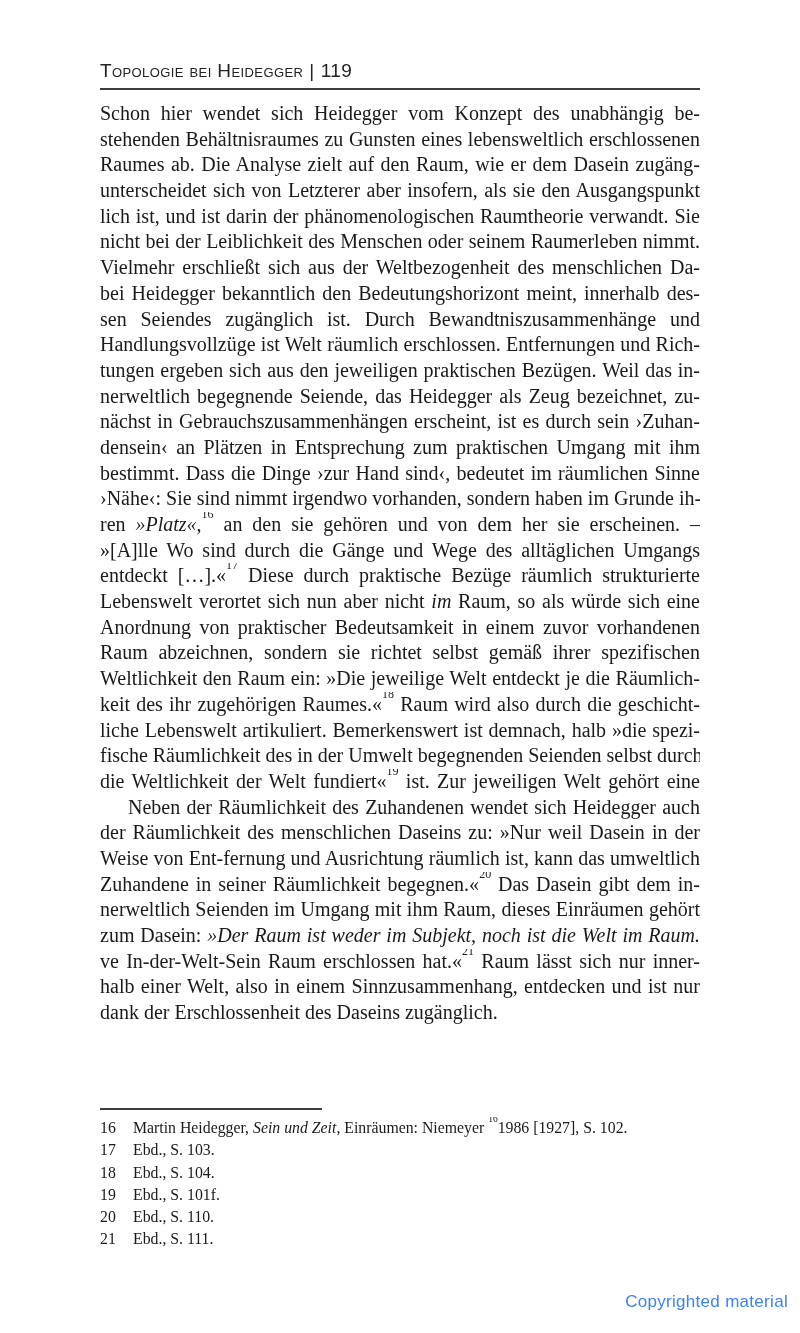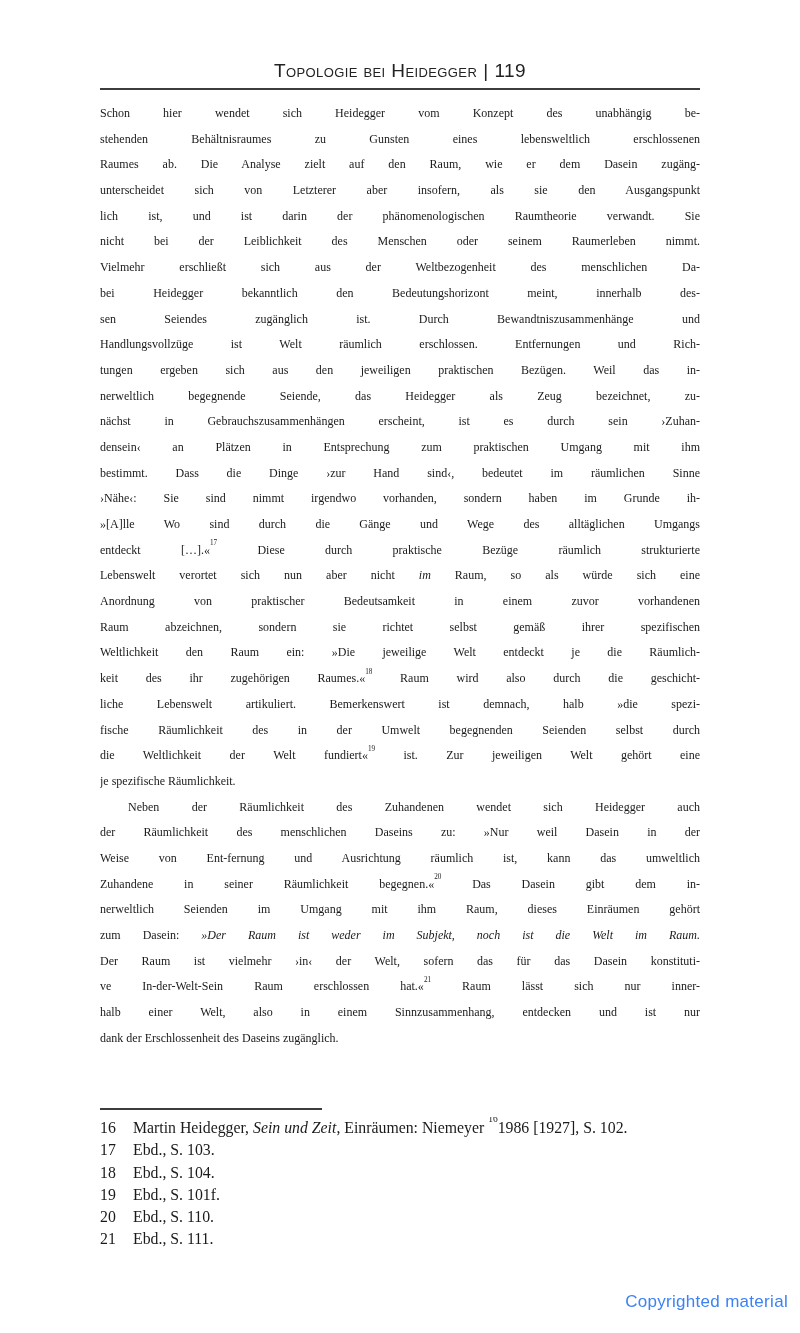--- a/index.html
+++ b/index.html
@@ -12,21 +12,21 @@
     overflow: hidden;
     font-family: "Liberation Serif", serif;
     color: #1a1a1a;
   }
   
   .running-header {
     position: absolute;
     left: 100px;
     top: 60px;
     width: 600px;
-    text-align: center;
+    text-align: left;
     font-family: "Liberation Sans", sans-serif;
     font-size: 19px;
     color: #222222;
     letter-spacing: 0.4px;
     white-space: nowrap;
   }
   .running-header .chapter { font-variant: small-caps; }
   .running-header .sep { margin: 0 6px; color: #222222; }
   .header-rule {
     position: absolute;
@@ -35,21 +35,21 @@
     width: 600px;
     height: 2px;
     background: #3c3c3c;
   }
   
   .body-text {
     position: absolute;
     left: 100px;
     top: 101px;
     width: 600px;
-    font-size: 12px;
+    font-size: 20px;
     color: #1a1a1a;
   }
   .line {
     height: 25.7px;
     line-height: 25.7px;
     text-align: justify;
     text-align-last: justify;
     overflow: hidden;
     white-space: nowrap;
   }
@@ -122,40 +122,39 @@
         <div class="line"><span>Vielmehr erschließt sich aus der Weltbezogenheit des menschlichen Da-</span></div>
         <div class="line"><span>bei Heidegger bekanntlich den Bedeutungshorizont meint, innerhalb des-</span></div>
         <div class="line"><span>sen Seiendes zugänglich ist. Durch Bewandtniszusammenhänge und</span></div>
         <div class="line"><span>Handlungsvollzüge ist Welt räumlich erschlossen. Entfernungen und Rich-</span></div>
         <div class="line"><span>tungen ergeben sich aus den jeweiligen praktischen Bezügen. Weil das in-</span></div>
         <div class="line"><span>nerweltlich begegnende Seiende, das Heidegger als Zeug bezeichnet, zu-</span></div>
         <div class="line"><span>nächst in Gebrauchszusammenhängen erscheint, ist es durch sein ›Zuhan-</span></div>
         <div class="line"><span>densein‹ an Plätzen in Entsprechung zum praktischen Umgang mit ihm</span></div>
         <div class="line"><span>bestimmt. Dass die Dinge ›zur Hand sind‹, bedeutet im räumlichen Sinne</span></div>
         <div class="line"><span>›Nähe‹: Sie sind nimmt irgendwo vorhanden, sondern haben im Grunde ih-</span></div>
+        <div class="line"><span>ren </span><i>»Platz«</i><span>,</span><sup class="fnref">16</sup><span> an den sie gehören und von dem her sie erscheinen. –</span></div>
         <div class="line"><span>»[A]lle Wo sind durch die Gänge und Wege des alltäglichen Umgangs</span></div>
         <div class="line"><span>entdeckt […].«</span><sup class="fnref">17</sup><span> Diese durch praktische Bezüge räumlich strukturierte</span></div>
         <div class="line"><span>Lebenswelt verortet sich nun aber nicht </span><i>im</i><span> Raum, so als würde sich eine</span></div>
         <div class="line"><span>Anordnung von praktischer Bedeutsamkeit in einem zuvor vorhandenen</span></div>
         <div class="line"><span>Raum abzeichnen, sondern sie richtet selbst gemäß ihrer spezifischen</span></div>
         <div class="line"><span>Weltlichkeit den Raum ein: »Die jeweilige Welt entdeckt je die Räumlich-</span></div>
         <div class="line"><span>keit des ihr zugehörigen Raumes.«</span><sup class="fnref">18</sup><span> Raum wird also durch die geschicht-</span></div>
         <div class="line"><span>liche Lebenswelt artikuliert. Bemerkenswert ist demnach, halb »die spezi-</span></div>
         <div class="line"><span>fische Räumlichkeit des in der Umwelt begegnenden Seienden selbst durch</span></div>
         <div class="line"><span>die Weltlichkeit der Welt fundiert«</span><sup class="fnref">19</sup><span> ist. Zur jeweiligen Welt gehört eine</span></div>
-        <div class="line last"><span>je spezifische Räumlichkeit.</span></div>
       </div>
       <div>
         <div class="line indent"><span>Neben der Räumlichkeit des Zuhandenen wendet sich Heidegger auch</span></div>
         <div class="line"><span>der Räumlichkeit des menschlichen Daseins zu: »Nur weil Dasein in der</span></div>
         <div class="line"><span>Weise von Ent-fernung und Ausrichtung räumlich ist, kann das umweltlich</span></div>
         <div class="line"><span>Zuhandene in seiner Räumlichkeit begegnen.«</span><sup class="fnref">20</sup><span> Das Dasein gibt dem in-</span></div>
         <div class="line"><span>nerweltlich Seienden im Umgang mit ihm Raum, dieses Einräumen gehört</span></div>
         <div class="line"><span>zum Dasein: </span><i>»Der Raum ist weder im Subjekt, noch ist die Welt im Raum.</i></div>
-        <div class="line"><span>Der Raum ist vielmehr ›in‹ der Welt, sofern das für das Dasein konstituti-</span></div>
         <div class="line"><span>ve In-der-Welt-Sein Raum erschlossen hat.«</span><sup class="fnref">21</sup><span> Raum lässt sich nur inner-</span></div>
         <div class="line"><span>halb einer Welt, also in einem Sinnzusammenhang, entdecken und ist nur</span></div>
         <div class="line last"><span>dank der Erschlossenheit des Daseins zugänglich.</span></div>
       </div>
     </div>
 
   <div class="footnote-rule"></div>
 
   <div class="footnotes">
       <div class="fn">

